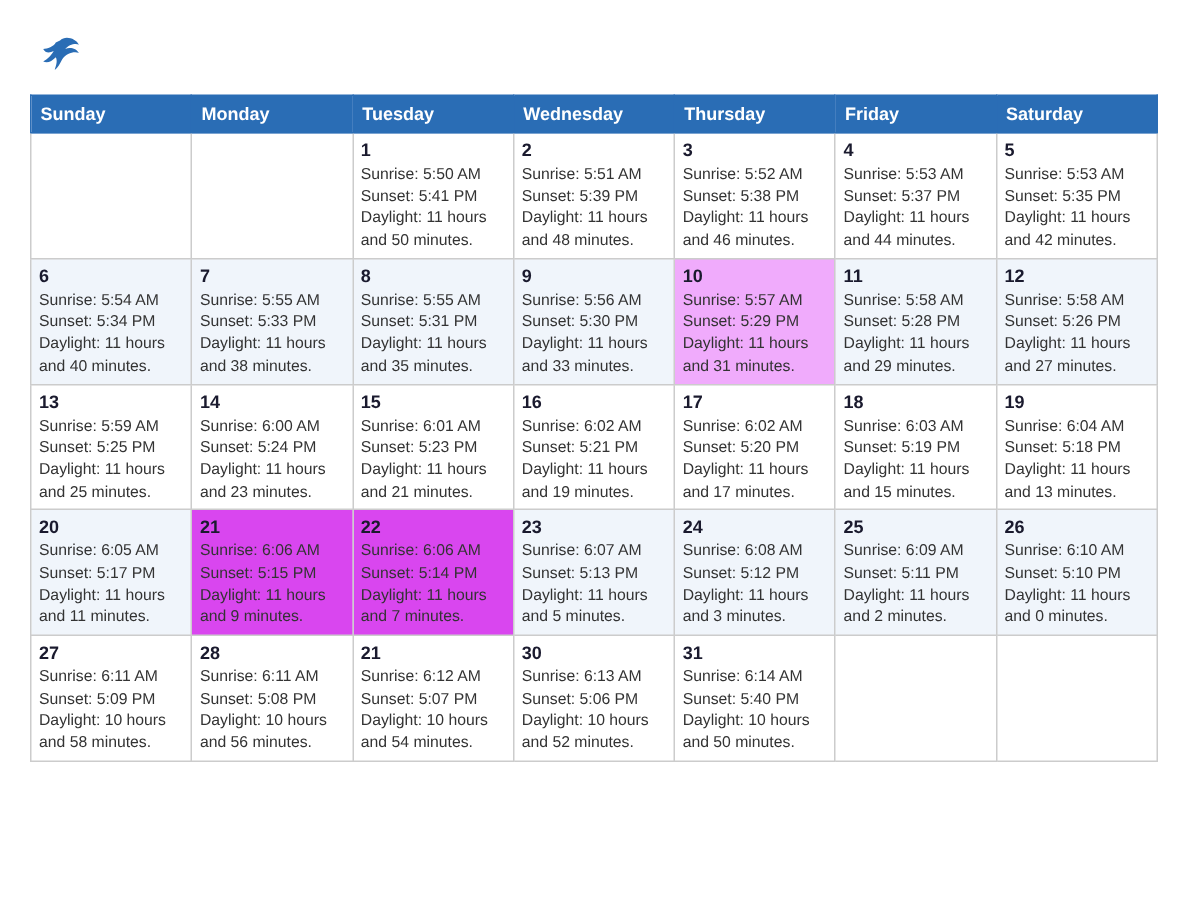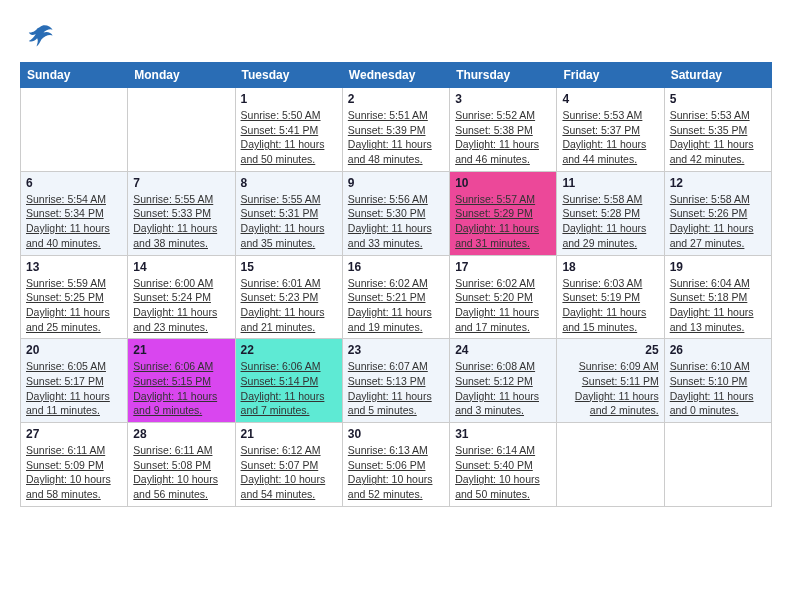--- a/index.html
+++ b/index.html
@@ -63,21 +63,20 @@
     .day-num {
       font-weight: bold;
       font-size: 12px;
       margin-bottom: 2px;
       color: #1a1a2e;
     }
     .day-info {
       color: #333;
       font-size: 10.5px;
       line-height: 1.4;
-      text-decoration: underline;
     }
     .empty-cell {
       background: #fff;
     }
   </style>
 </head>
 <body>
 
 <div class="header">
   <div class="logo">
@@ -164,21 +163,21 @@
           <div class="day-info" style="white-space: pre-line;">Sunrise: 5:55 AM
 Sunset: 5:31 PM
 Daylight: 11 hours and 35 minutes.</div>
         </td>
         <td style="background: rgb(240, 245, 251);">
           <div class="day-num">9</div>
           <div class="day-info" style="white-space: pre-line;">Sunrise: 5:56 AM
 Sunset: 5:30 PM
 Daylight: 11 hours and 33 minutes.</div>
         </td>
-        <td style="background: #ec4899;">
+        <td style="background: #f0abfc;">
           <div class="day-num">10</div>
           <div class="day-info" style="white-space: pre-line;">Sunrise: 5:57 AM
 Sunset: 5:29 PM
 Daylight: 11 hours and 31 minutes.</div>
         </td>
         <td style="background: rgb(240, 245, 251);">
           <div class="day-num">11</div>
           <div class="day-info" style="white-space: pre-line;">Sunrise: 5:58 AM
 Sunset: 5:28 PM
 Daylight: 11 hours and 29 minutes.</div>
@@ -240,39 +239,39 @@
           <div class="day-info" style="white-space: pre-line;">Sunrise: 6:05 AM
 Sunset: 5:17 PM
 Daylight: 11 hours and 11 minutes.</div>
         </td>
         <td style="background: #d946ef;">
           <div class="day-num">21</div>
           <div class="day-info" style="white-space: pre-line;">Sunrise: 6:06 AM
 Sunset: 5:15 PM
 Daylight: 11 hours and 9 minutes.</div>
         </td>
-        <td style="background: #5eead4;">
+        <td style="background: #d946ef;">
           <div class="day-num">22</div>
           <div class="day-info" style="white-space: pre-line;">Sunrise: 6:06 AM
 Sunset: 5:14 PM
 Daylight: 11 hours and 7 minutes.</div>
         </td>
         <td style="background: rgb(240, 245, 251);">
           <div class="day-num">23</div>
           <div class="day-info" style="white-space: pre-line;">Sunrise: 6:07 AM
 Sunset: 5:13 PM
 Daylight: 11 hours and 5 minutes.</div>
         </td>
         <td style="background: rgb(240, 245, 251); margin-left: 25px;">
           <div class="day-num">24</div>
           <div class="day-info" style="white-space: pre-line;">Sunrise: 6:08 AM
 Sunset: 5:12 PM
 Daylight: 11 hours and 3 minutes.</div>
         </td>
-        <td style="background: rgb(240, 245, 251); text-align: right;">
+        <td style="background: rgb(240, 245, 251);">
           <div class="day-num">25</div>
           <div class="day-info" style="white-space: pre-line;">Sunrise: 6:09 AM
 Sunset: 5:11 PM
 Daylight: 11 hours and 2 minutes.</div>
         </td>
         <td style="background: rgb(240, 245, 251);">
           <div class="day-num">26</div>
           <div class="day-info" style="white-space: pre-line;">Sunrise: 6:10 AM
 Sunset: 5:10 PM
 Daylight: 11 hours and 0 minutes.</div>

